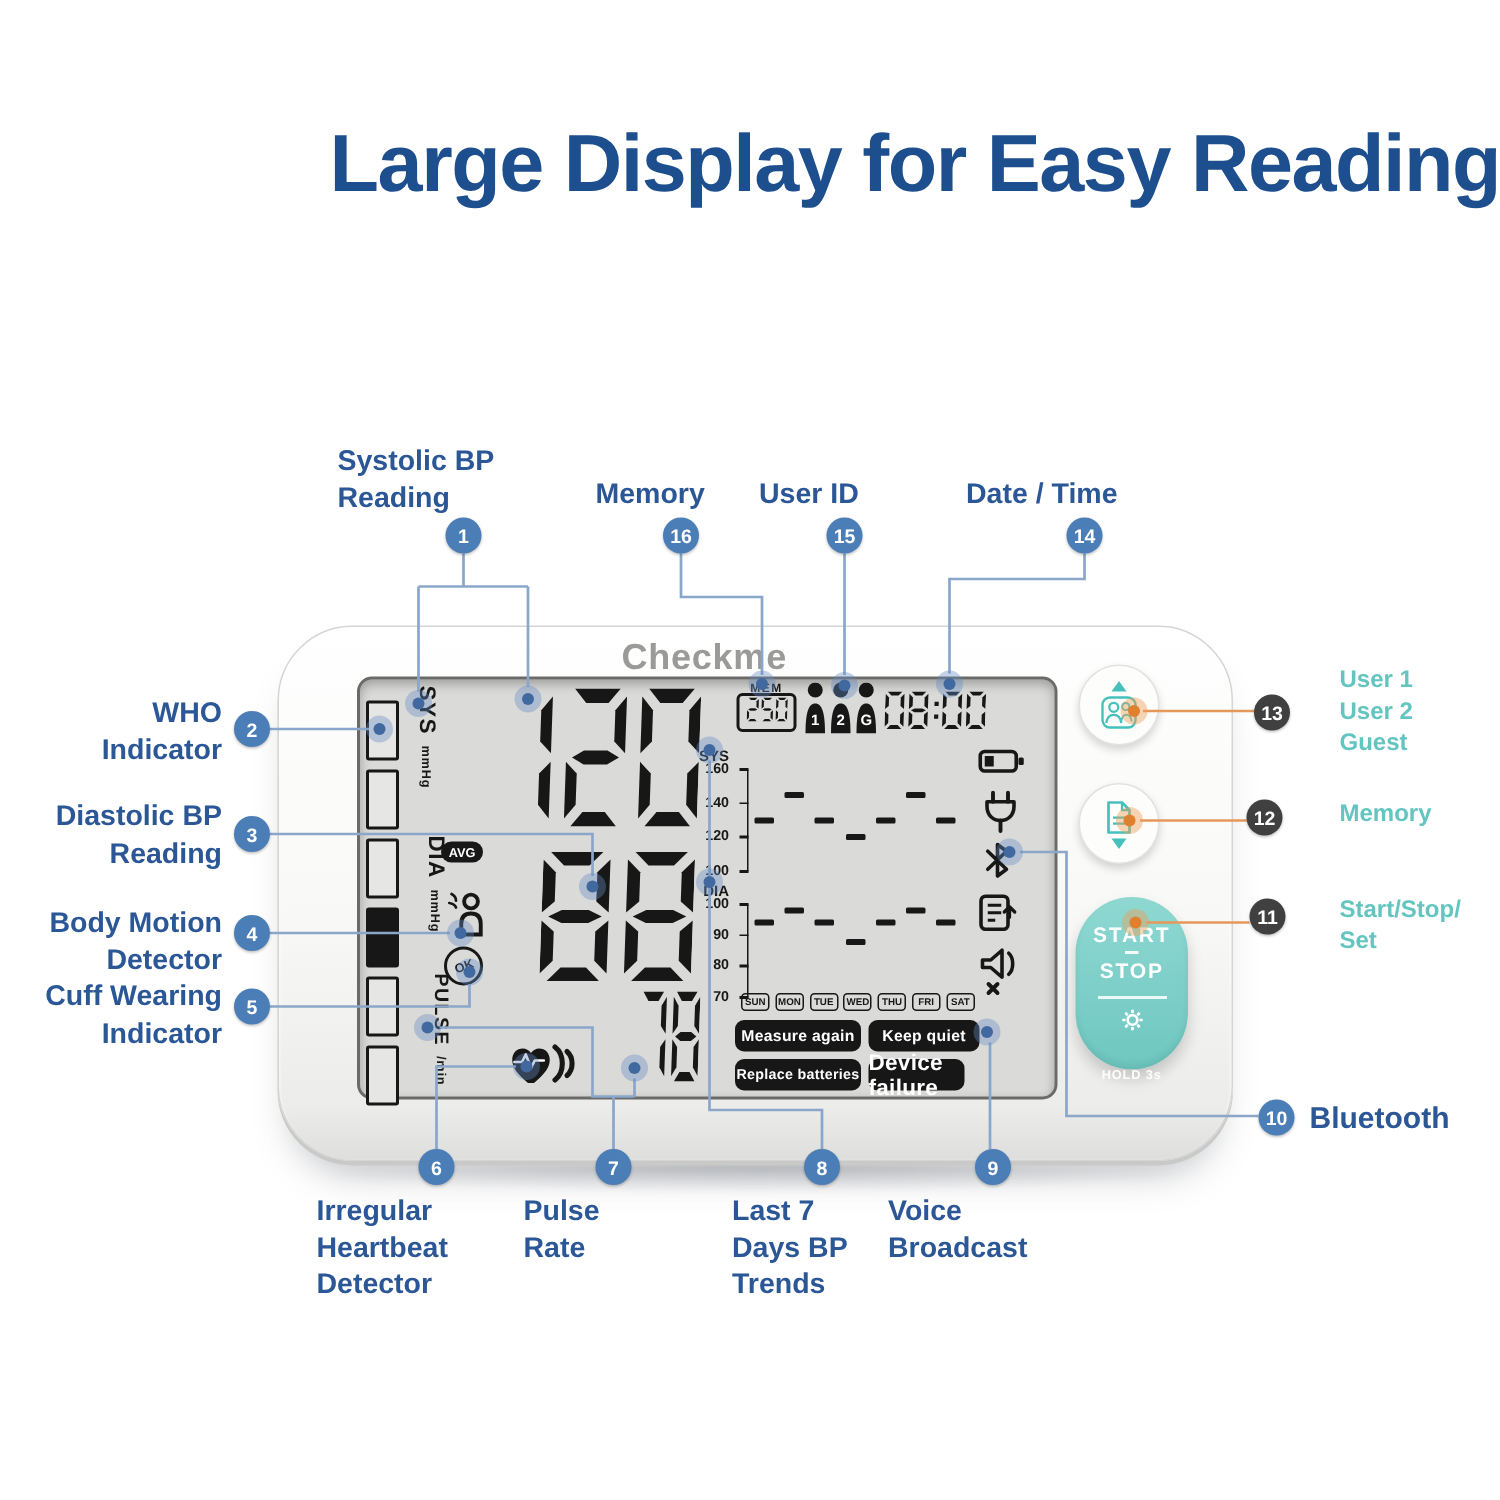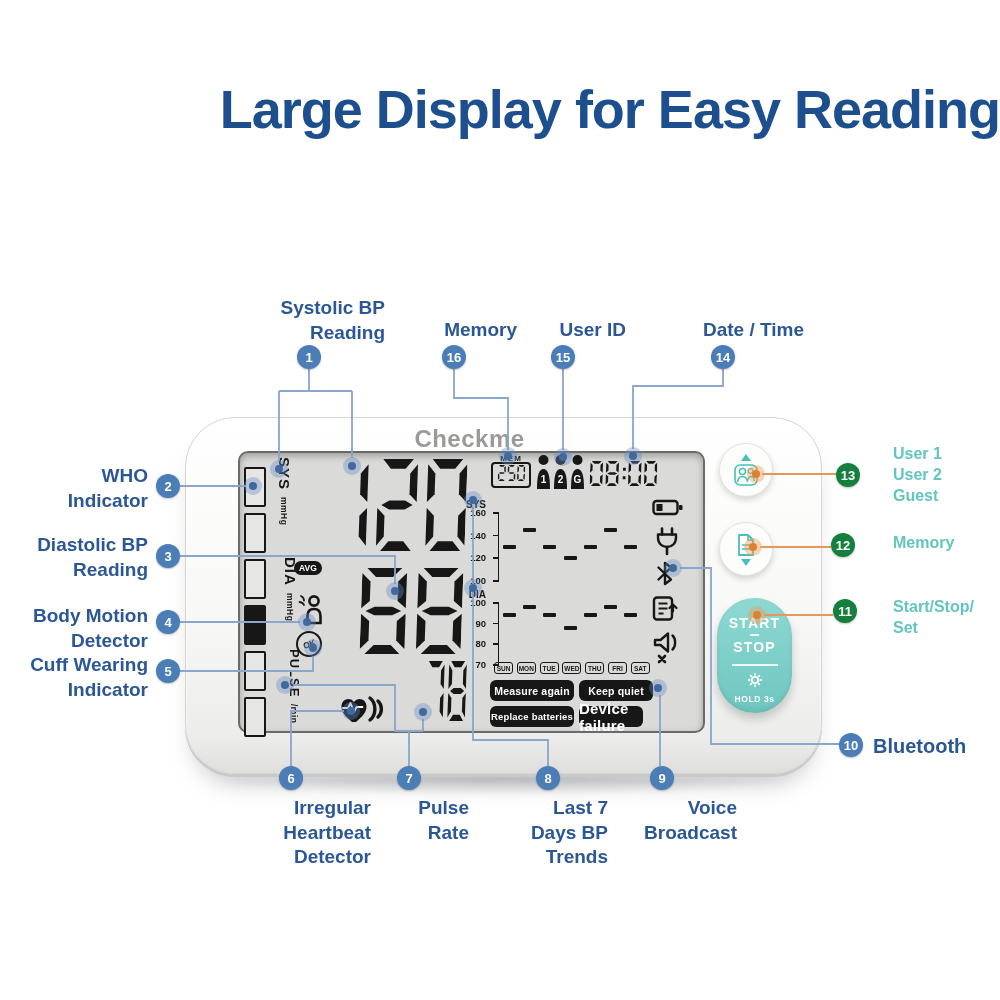--- a/index.html
+++ b/index.html
@@ -6,25 +6,25 @@
   .canvas{position:relative;width:1000px;height:1000px;background:#fff;overflow:hidden;
           font-family:"Liberation Sans","DejaVu Sans",sans-serif;}
   .abs{position:absolute;}
   
   .title{position:absolute;left:0;right:0;top:78px;text-align:right;font-size:54px;font-weight:700;
          color:#1d4e8d;letter-spacing:-1px;}
   
   .badge{position:absolute;width:24px;height:24px;border-radius:50%;background:#4b7db6;color:#fff;
          font-size:13px;font-weight:700;display:flex;align-items:center;justify-content:center;
          z-index:7;box-shadow:0 1px 2px rgba(0,0,0,.25);}
-  .badge.teal{background:#15803d;}
+  .badge.teal{background:#404040;}
   
   .lbl{position:absolute;color:#2b5797;font-weight:700;font-size:19px;line-height:1.3;
        white-space:pre-line;z-index:7;}
-  .lbl.center{text-align:right;}
+  .lbl.center{text-align:left;}
   .lbl.right{text-align:right;}
   .lbl.teal{color:#63c5c0;font-size:16px;line-height:1.3;margin-left:20px;}
   .lbl.bt{font-size:20px;}
   
   .dot{position:absolute;width:18px;height:18px;border-radius:50%;background:rgba(100,140,195,.38);z-index:6;}
   .dot::after{content:"";position:absolute;left:5px;top:5px;width:8px;height:8px;border-radius:50%;background:#41699f;}
   .dot.orange{background:rgba(235,160,90,.45);}
   .dot.orange::after{background:#e0802f;}
   .lines{position:absolute;left:0;top:0;z-index:5;pointer-events:none;}
   
@@ -83,21 +83,21 @@
           border-bottom:7px solid #45c0ba;margin-bottom:2px;}
   .tri-down{width:0;height:0;border-left:5.5px solid transparent;border-right:5.5px solid transparent;
             border-top:7px solid #45c0ba;margin-top:2px;}
   .start-btn{position:absolute;left:531px;top:180px;width:75px;height:115px;border-radius:38px;
              background:linear-gradient(180deg,#8fd8d2,#6ec7c0);color:#fff;text-align:center;
              box-shadow:0 6px 10px rgba(0,0,0,.18),inset 0 -3px 5px rgba(0,0,0,.07);padding-top:17px;
              box-sizing:border-box;}
   .start-word{font-size:14px;font-weight:700;letter-spacing:1.2px;}
   .start-dash{width:9px;height:2px;background:rgba(255,255,255,.9);margin:3px auto;}
   .start-divider{width:46px;height:1.5px;background:rgba(255,255,255,.85);margin:9px auto 6px;}
-  .hold{font-size:8.5px;font-weight:700;letter-spacing:.6px;margin-top:2px;opacity:.95;}
+  .hold{font-size:8.5px;font-weight:700;letter-spacing:.6px;margin-top:18px;opacity:.95;}
 </style>
 </head>
 <body>
 
 <div class="canvas">
 
   <div class="title">Large Display for Easy Reading</div>
 
   <div class="reflection"></div>
   <div class="device">

